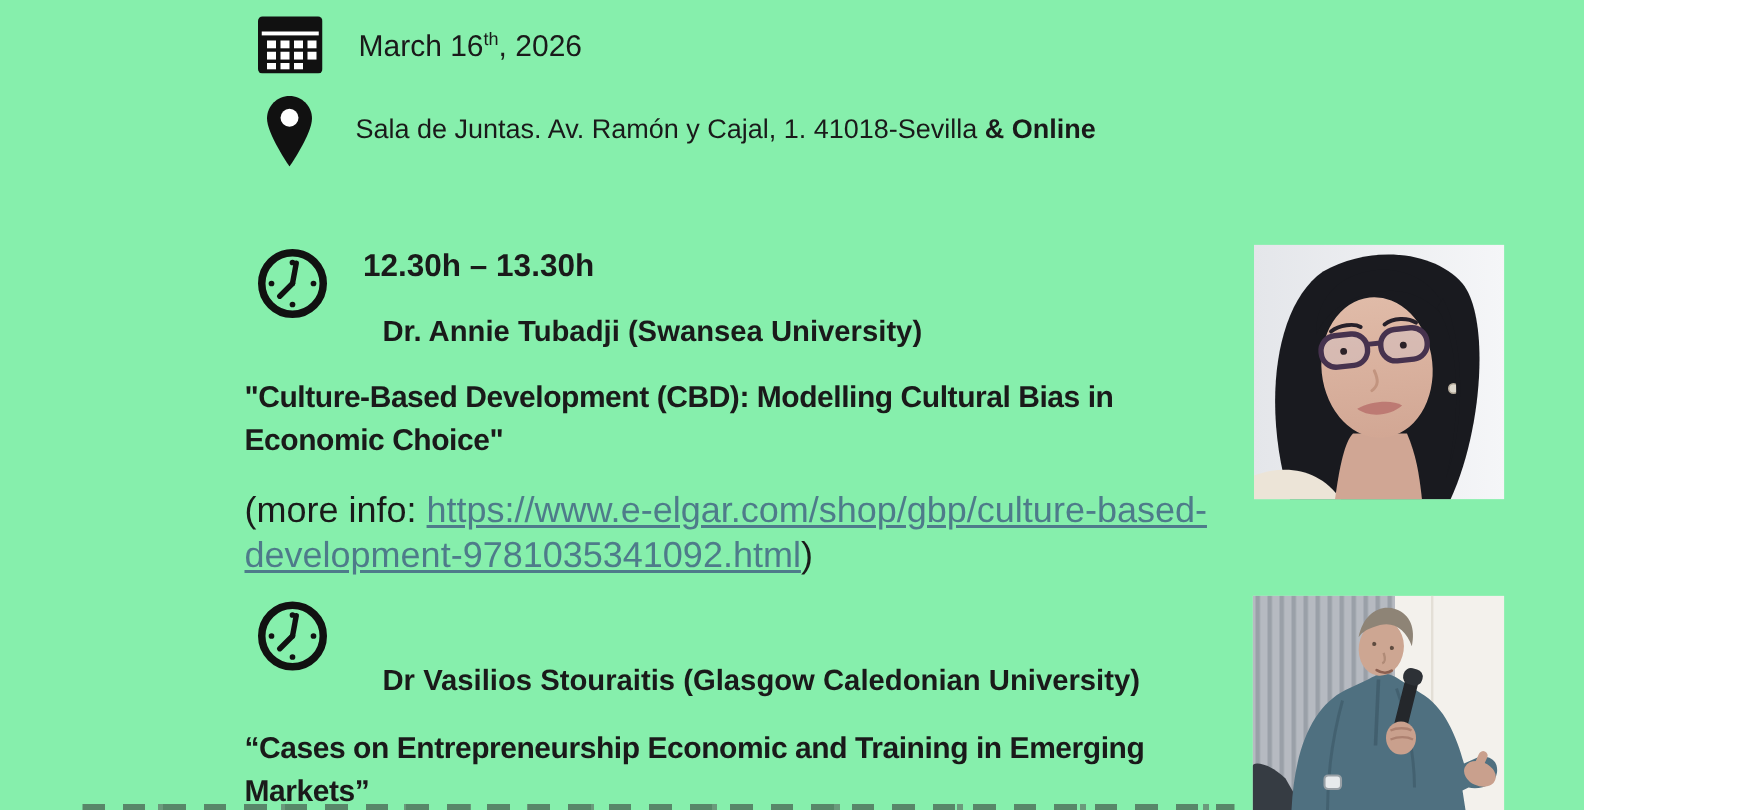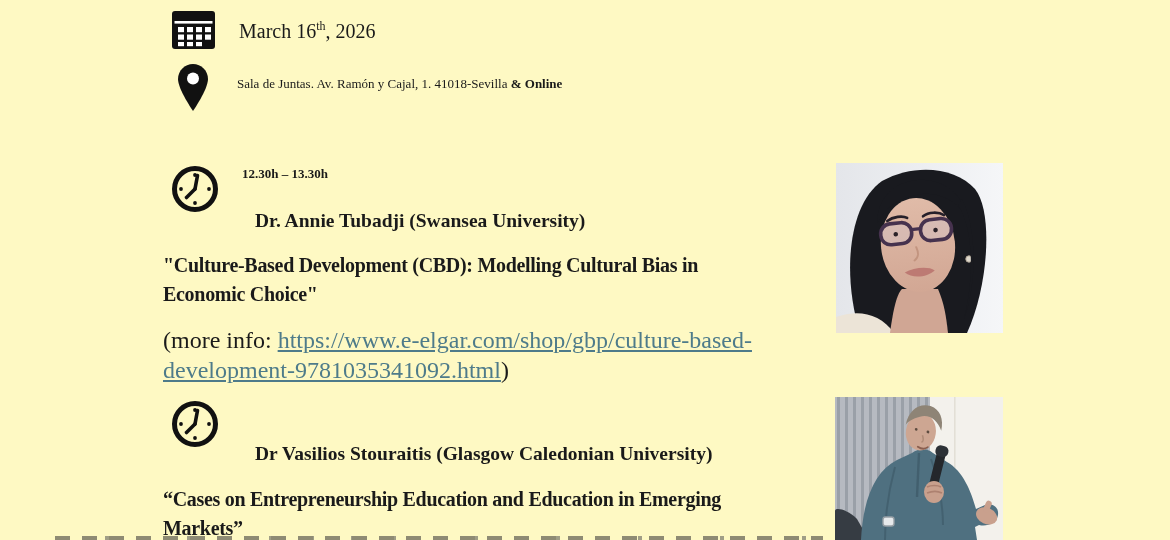--- a/index.html
+++ b/index.html
@@ -1,25 +1,25 @@
 <!DOCTYPE html>
 <html><head>
 <meta charset="utf-8">
 <style>
   html,body{margin:0;padding:0;background:#ffffff;}
   .page{
-    position:relative;width:1170px;height:540px;background:#fef9c3;
-    overflow:hidden;font-family:Liberation Serif, serif;color:#1a1a1a;
+    position:relative;width:1056px;height:540px;background:#86efac;
+    overflow:hidden;font-family:Liberation Sans, sans-serif;color:#1a1a1a;
   }
   .abs{position:absolute;white-space:nowrap;}
   .date-line{left:239px;top:19px;font-size:20px;}
   .date-line sup{font-size:12px;}
-  .loc-line{left:237px;top:76px;font-size:13px;}
+  .loc-line{left:237px;top:76px;font-size:18px;}
   .loc-bold{font-weight:bold;}
-  .time-line{font-weight:bold;font-size:13px;}
+  .time-line{font-weight:bold;font-size:21px;}
   .speaker-line{font-weight:bold;font-size:19.5px;margin-left:13px;}
   .t1{left:242px;top:166px;}
   .sp1{left:242px;top:210px;}
   .t2{left:242px;top:401px;}
   .sp2{left:242px;top:443px;}
   .talk-title{font-weight:bold;font-size:20px;line-height:29px;letter-spacing:-0.3px;}
   .title1{left:163px;top:251px;}
   .title2{left:163px;top:485px;}
   .moreinfo{left:163px;top:326px;font-size:24px;line-height:29.5px;}
   .moreinfo a{color:#4e7b8a;text-decoration:underline;cursor:pointer;}
@@ -107,21 +107,21 @@
           <circle cx="10" cy="24" r="1.9"></circle>
       </g>
       <path d="M24 24 L26.5 10.5" stroke="#111" stroke-width="3.6" stroke-linecap="round" fill="none"></path>
       <path d="M24 24 L15.5 32.5" stroke="#111" stroke-width="3.6" stroke-linecap="round" fill="none"></path>
     </svg>
   </span>
 
   <div class="abs speaker-line sp2">Dr Vasilios Stouraitis (Glasgow Caledonian University)</div>
 
   <div class="abs talk-title title2">
-    <div>“Cases on Entrepreneurship Education and Education in Emerging</div>
+    <div>“Cases on Entrepreneurship Economic and Training in Emerging</div>
     <div>Markets”</div>
   </div>
 
   <div class="photo photo1">
     <svg width="167" height="170" viewBox="0 0 167 170">
       <defs>
         <linearGradient id="bg1" x1="0" y1="0" x2="1" y2="0">
           <stop offset="0" stop-color="#e4e6ea"></stop>
             <stop offset="1" stop-color="#f5f6f8"></stop>
         </linearGradient>

